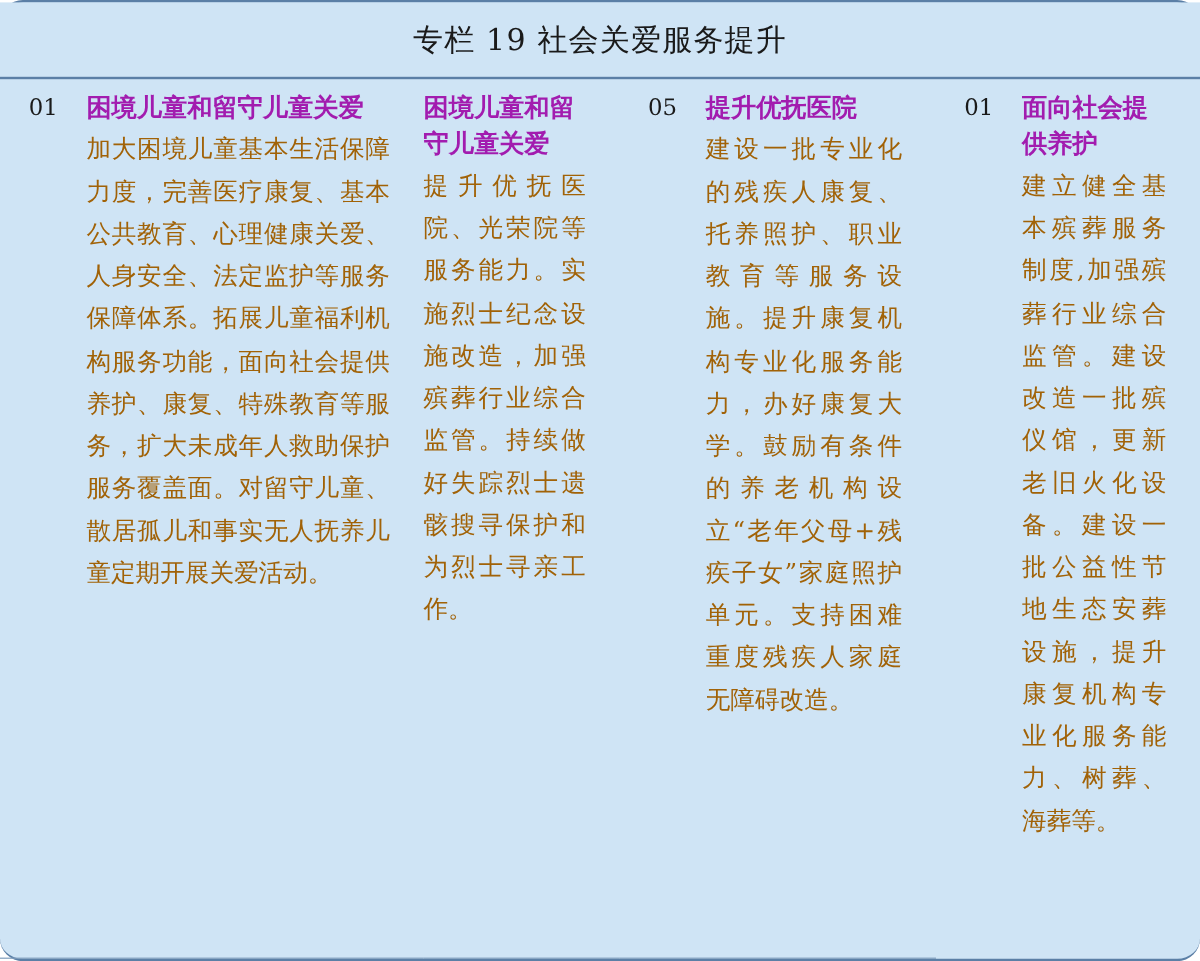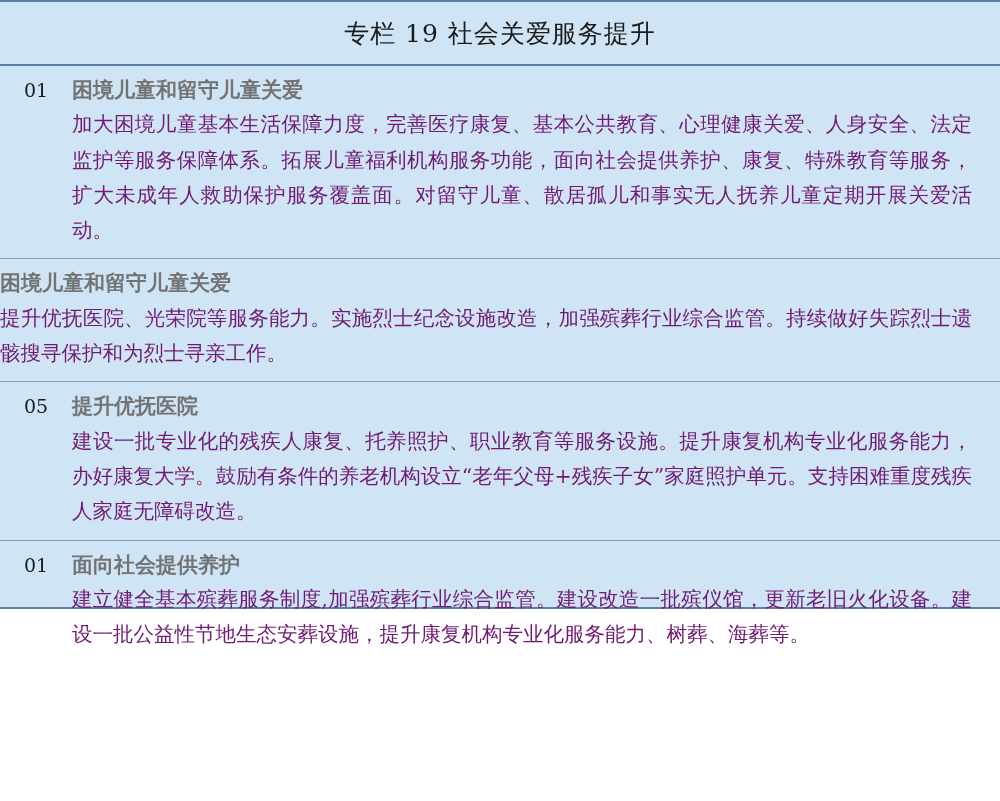--- a/index.html
+++ b/index.html
@@ -7,48 +7,48 @@
     padding: 0;
   }
   body {
     width: 1000px;
     height: 801px;
     background: #ffffff;
     font-family: "DejaVu Serif", "Liberation Serif", serif;
   }
   .box {
     width: 1000px;
-    height: 609px;
+    height: 801px;
     box-sizing: border-box;
     background: #cfe4f5;
     border-top: 2px solid #5b7fa6;
     border-bottom: 2px solid #5b7fa6;
     display: flex;
     flex-direction: column;
+    border-radius: 19px;
   }
   .title-bar {
     height: 62px;
     min-height: 62px;
     display: flex;
     align-items: center;
     justify-content: center;
     border-bottom: 2px solid #5b7fa6;
     background: #cfe4f5;
   }
   .title-text {
     font-size: 25px;
     color: #1a1a1a;
     letter-spacing: 1px;
     font-family: "DejaVu Serif", "Liberation Serif", serif;
   }
   .rows {
     display: flex;
-    flex-direction: column;
+    flex-direction: row;
     flex: 1;
-    justify-content: flex-end;
   }
   .row {
     display: flex;
     flex-direction: row;
     border-bottom: 1px solid #7e9cbb;
     padding: 9px 0 10px 0;
     box-sizing: border-box;
   }
   .row:last-child {
     border-bottom: none;
@@ -62,28 +62,28 @@
     padding-top: 4px;
     font-family: "DejaVu Serif", "Liberation Serif", serif;
   }
   .row-body {
     flex: 1;
     padding-right: 28px;
   }
   .item-head {
     font-size: 21px;
     font-weight: bold;
-    color: #737373;
+    color: #a21caf;
     line-height: 1.45;
     margin-bottom: 2px;
     font-family: "DejaVu Serif", "Liberation Serif", serif;
   }
   .item-text {
     font-size: 20.5px;
-    color: #701a75;
+    color: #a16207;
     line-height: 1.72;
     text-align: justify;
     text-justify: inter-ideograph;
     font-family: "DejaVu Serif", "Liberation Serif", serif;
   }
 </style>
 </head>
 <body>
 
 <div class="box">

